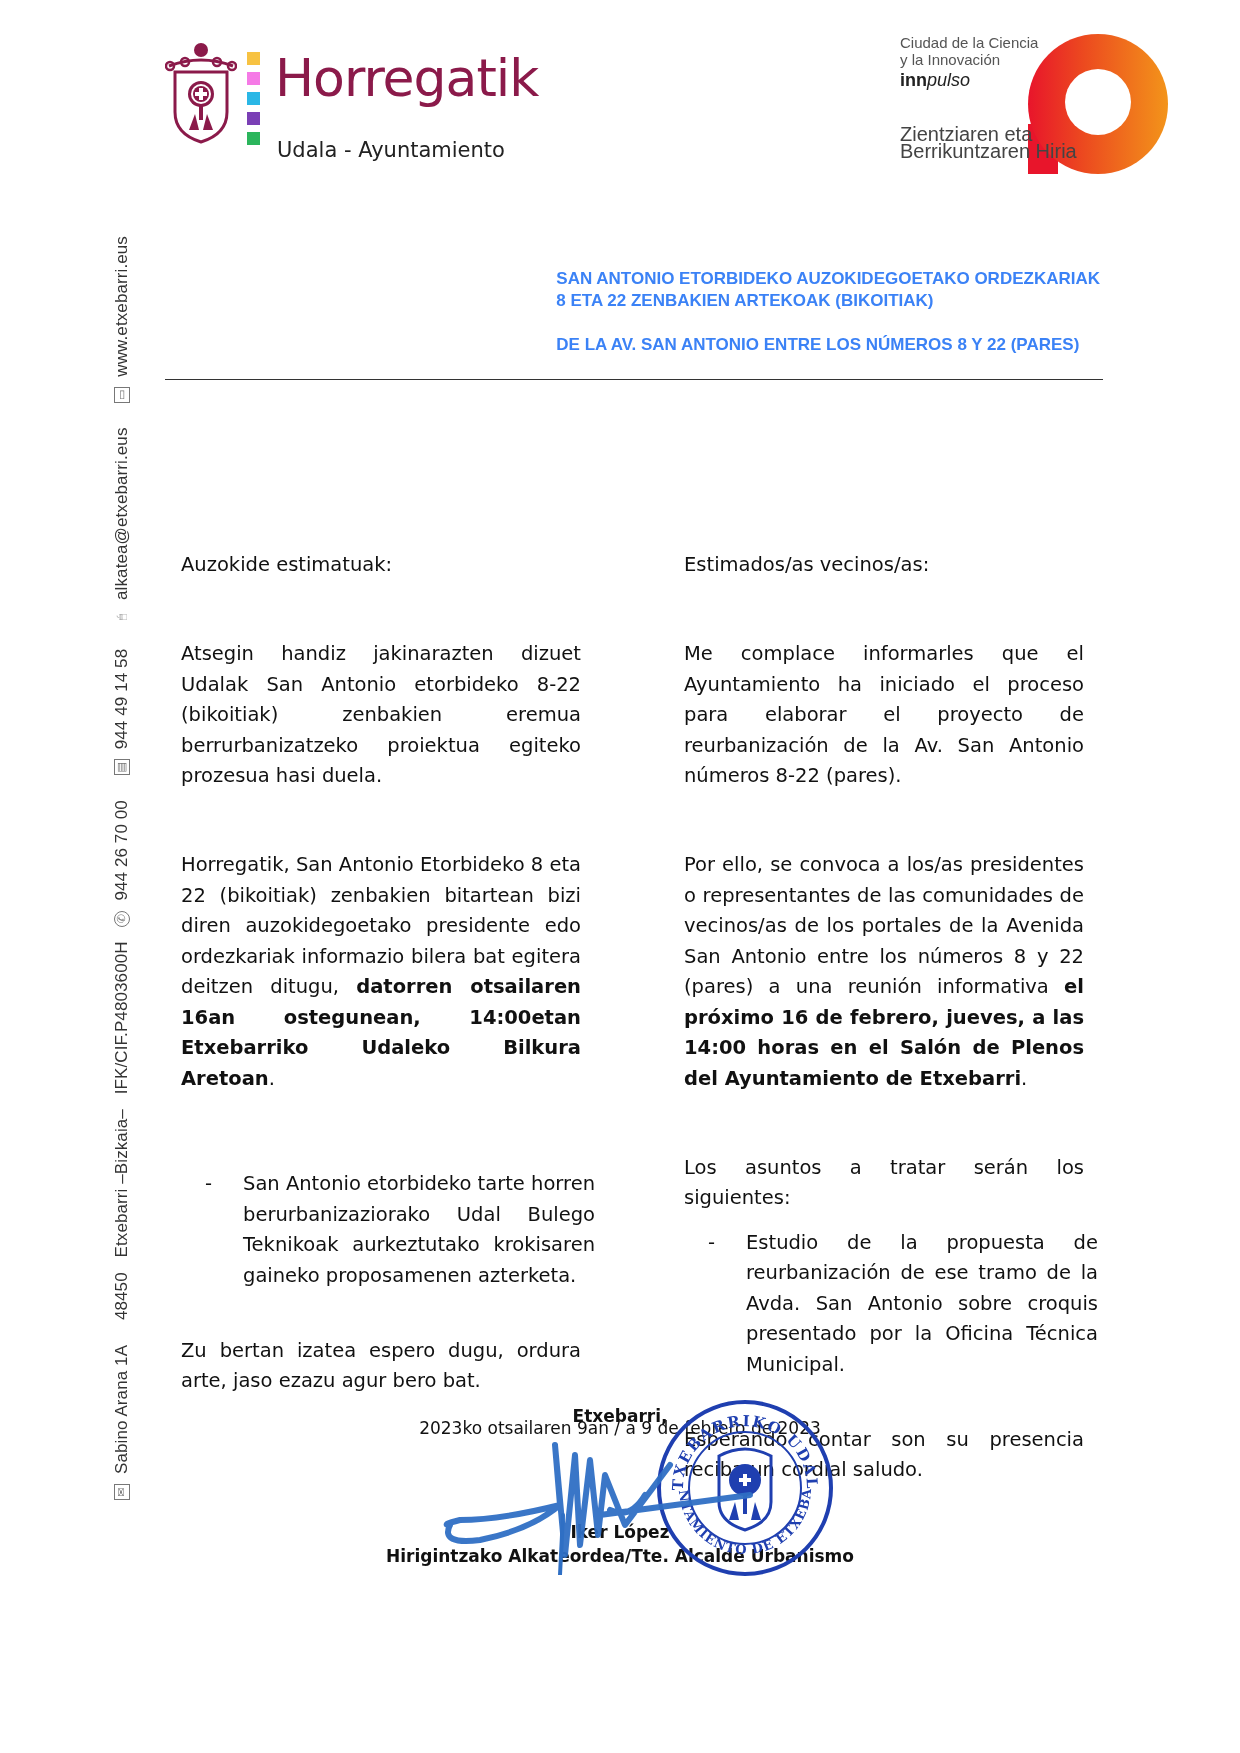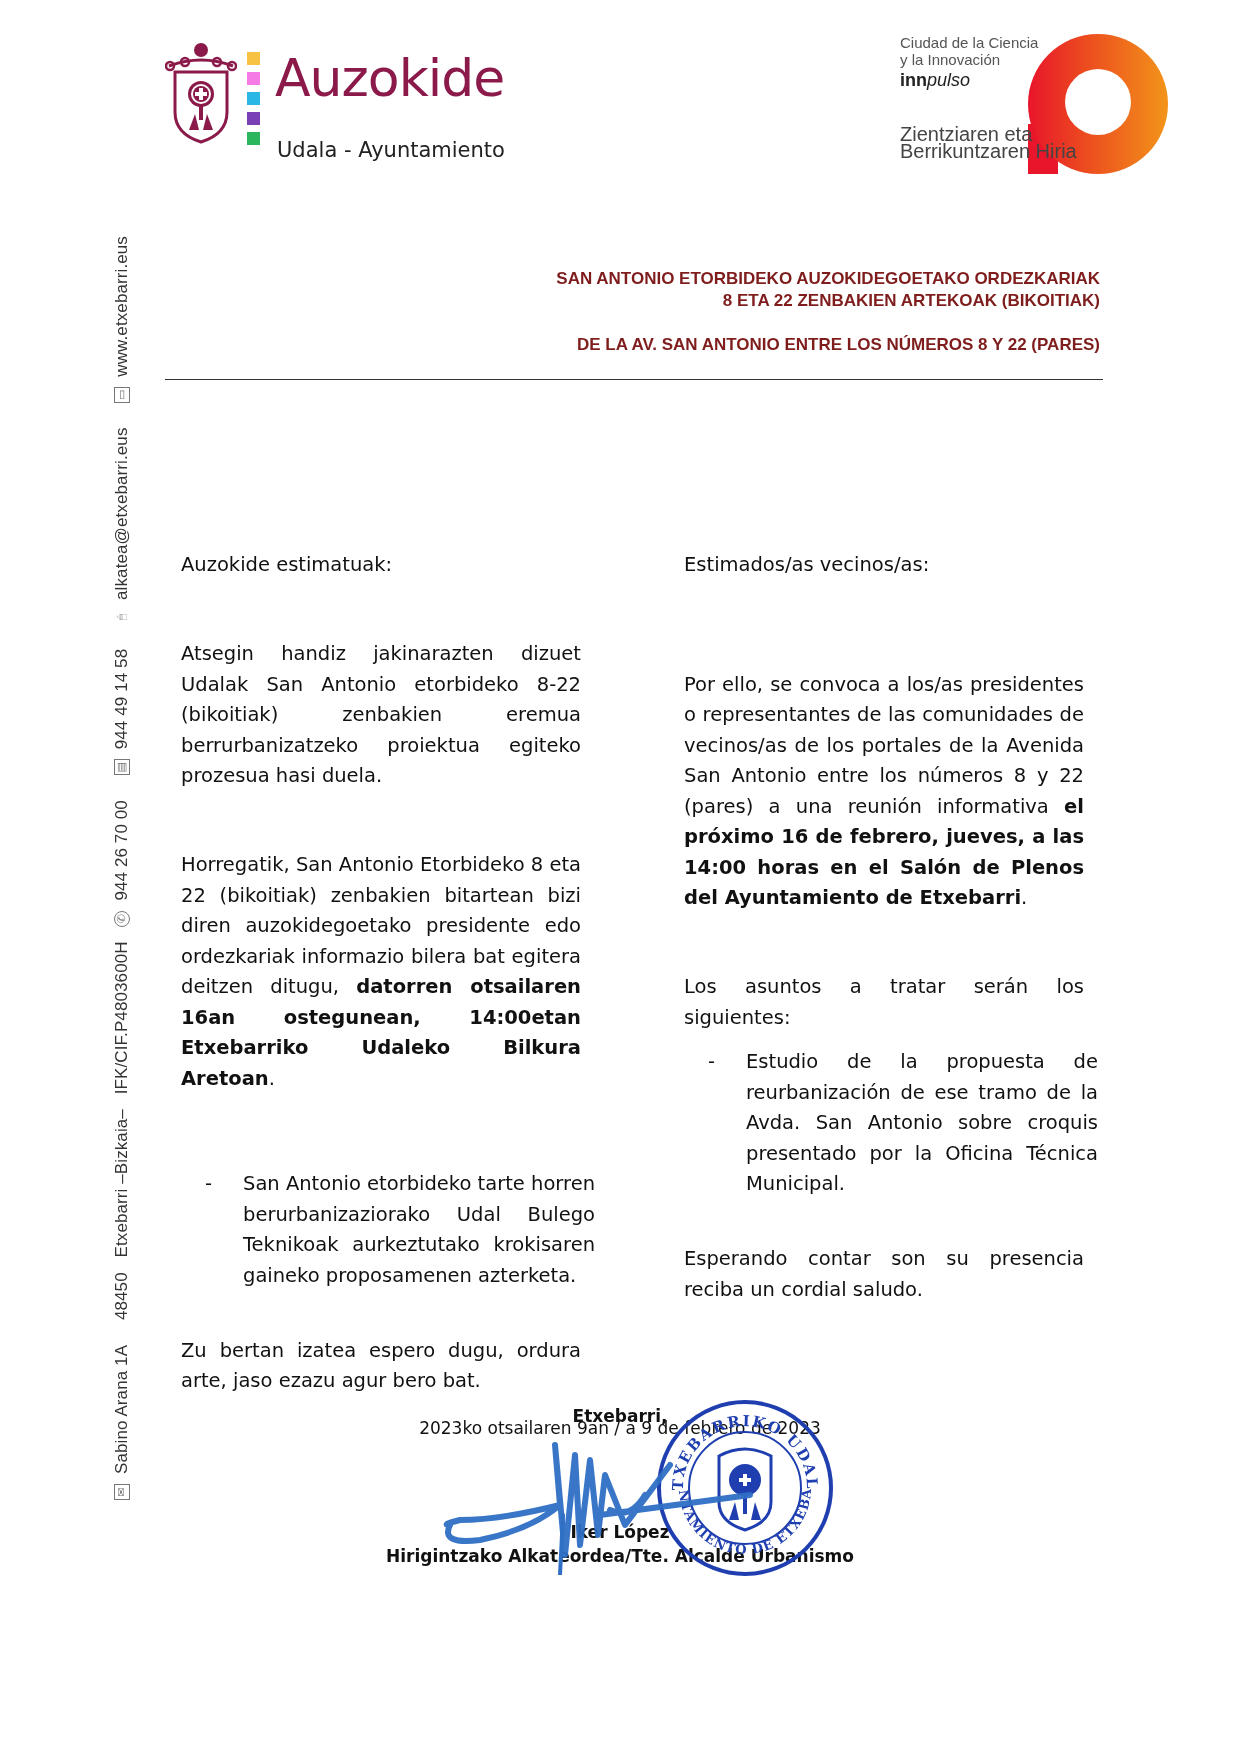--- a/index.html
+++ b/index.html
@@ -23,21 +23,21 @@
   .lr-text1 { position: absolute; left: 0; top: 0; font-family: "Liberation Sans", sans-serif; font-size: 15px; color: #555; line-height: 17px; }
   .lr-brand { position: absolute; left: 0; top: 36px; font-family: "Liberation Sans", sans-serif; font-size: 18px; color: #222; }
   .lr-brand b { font-weight: 700; }
   .lr-brand i { font-style: italic; }
   .lr-text2 { position: absolute; left: 0; top: 92px; font-family: "Liberation Sans", sans-serif; font-size: 20px; color: #444; line-height: 17px; }
   .ring { position: absolute; left: 128px; top: 0; width: 140px; height: 140px; border-radius: 50%; background: linear-gradient(90deg, #e8152b 0%, #ec4a1f 40%, #f3941a 100%); }
   .ring::after { content: ""; position: absolute; left: 37px; top: 35px; width: 66px; height: 66px; border-radius: 50%; background: #fff; }
   .ring-tail { position: absolute; left: 128px; top: 90px; width: 30px; height: 50px; background: #e8152b; }
 
   
-  .addressee { position: absolute; right: 140px; top: 268px; text-align: right; font-family: "Liberation Sans", sans-serif; font-weight: 700; font-size: 17px; line-height: 22px; color: #7f1d1d; }
+  .addressee { position: absolute; right: 140px; top: 268px; text-align: left; font-family: "Liberation Sans", sans-serif; font-weight: 700; font-size: 17px; line-height: 22px; color: #3b82f6; }
   .addressee .gap { height: 22px; }
   .rule { position: absolute; left: 165px; top: 379px; width: 938px; height: 0; border-top: 1.5px solid #333; }
 
   
   .col { position: absolute; top: 536px; width: 428px; font-family: "DejaVu Sans", sans-serif; font-size: 19.5px; line-height: 30.5px; color: #111; text-align: justify; }
   .col.left { left: 167px; }
   .col.right { left: 670px; }
   .col p { margin: 14px; }
   .col .sp { height: 30.5px; }
   .col .sp2 { height: 61px; }
@@ -88,21 +88,21 @@
     <rect x="34" y="64" width="4" height="14" fill="#8b1a4a"></rect>
     <path d="M24 88 L30 72 L34 88 Z M38 88 L42 72 L48 88 Z" fill="#8b1a4a"></path>
   </svg>
   <div class="color-squares">
     <div style="background:#f7c242"></div>
     <div style="background:#f57ae6"></div>
     <div style="background:#2ab7e6"></div>
     <div style="background:#7a3fb5"></div>
     <div style="background:#2bb55c"></div>
   </div>
-  <div class="brand-name">Auzokide</div>
+  <div class="brand-name">Horregatik</div>
   <div class="brand-sub">Udala - Ayuntamiento</div>
 </div>
 
 <div class="logo-right">
   <div class="ring-tail"></div>
   <div class="ring"></div>
   <div class="lr-text1">
     <div>Ciudad de la Ciencia</div>
     <div>y la Innovación</div>
   </div>
@@ -132,20 +132,21 @@
     <span class="dash">-</span>
     <span class="btext">San Antonio etorbideko tarte horren berurbanizaziorako Udal Bulego Teknikoak aurkeztutako krokisaren gaineko proposamenen azterketa.</span>
   </div>
   <div class="sp"></div>
   <p>Zu bertan izatea espero dugu, ordura arte, jaso ezazu agur bero bat.</p>
 </div>
 
 <div class="col right">
   <p>Estimados/as vecinos/as:</p>
   <div class="sp"></div>
+  <p>Me complace informarles que el Ayuntamiento ha iniciado el proceso para elaborar el proyecto de reurbanización de la Av. San Antonio números 8-22 (pares).</p>
   <div class="sp"></div>
   <p><span>Por ello, se convoca a los/as presidentes o representantes de las comunidades de vecinos/as de los portales de la Avenida San Antonio entre los números 8 y 22 (pares) a una reunión informativa </span><b>el próximo 16 de febrero, jueves, a las 14:00 horas en el Salón de Plenos del Ayuntamiento de Etxebarri</b><span>.</span></p>
   <div class="sp"></div>
   <p>Los asuntos a tratar serán los siguientes:</p>
   <div class="bullet">
     <span class="dash">-</span>
     <span class="btext">Estudio de la propuesta de reurbanización de ese tramo de la Avda. San Antonio sobre croquis presentado por la Oficina Técnica Municipal.</span>
   </div>
   <div class="sp"></div>
   <p>Esperando contar son su presencia reciba un cordial saludo.</p>

